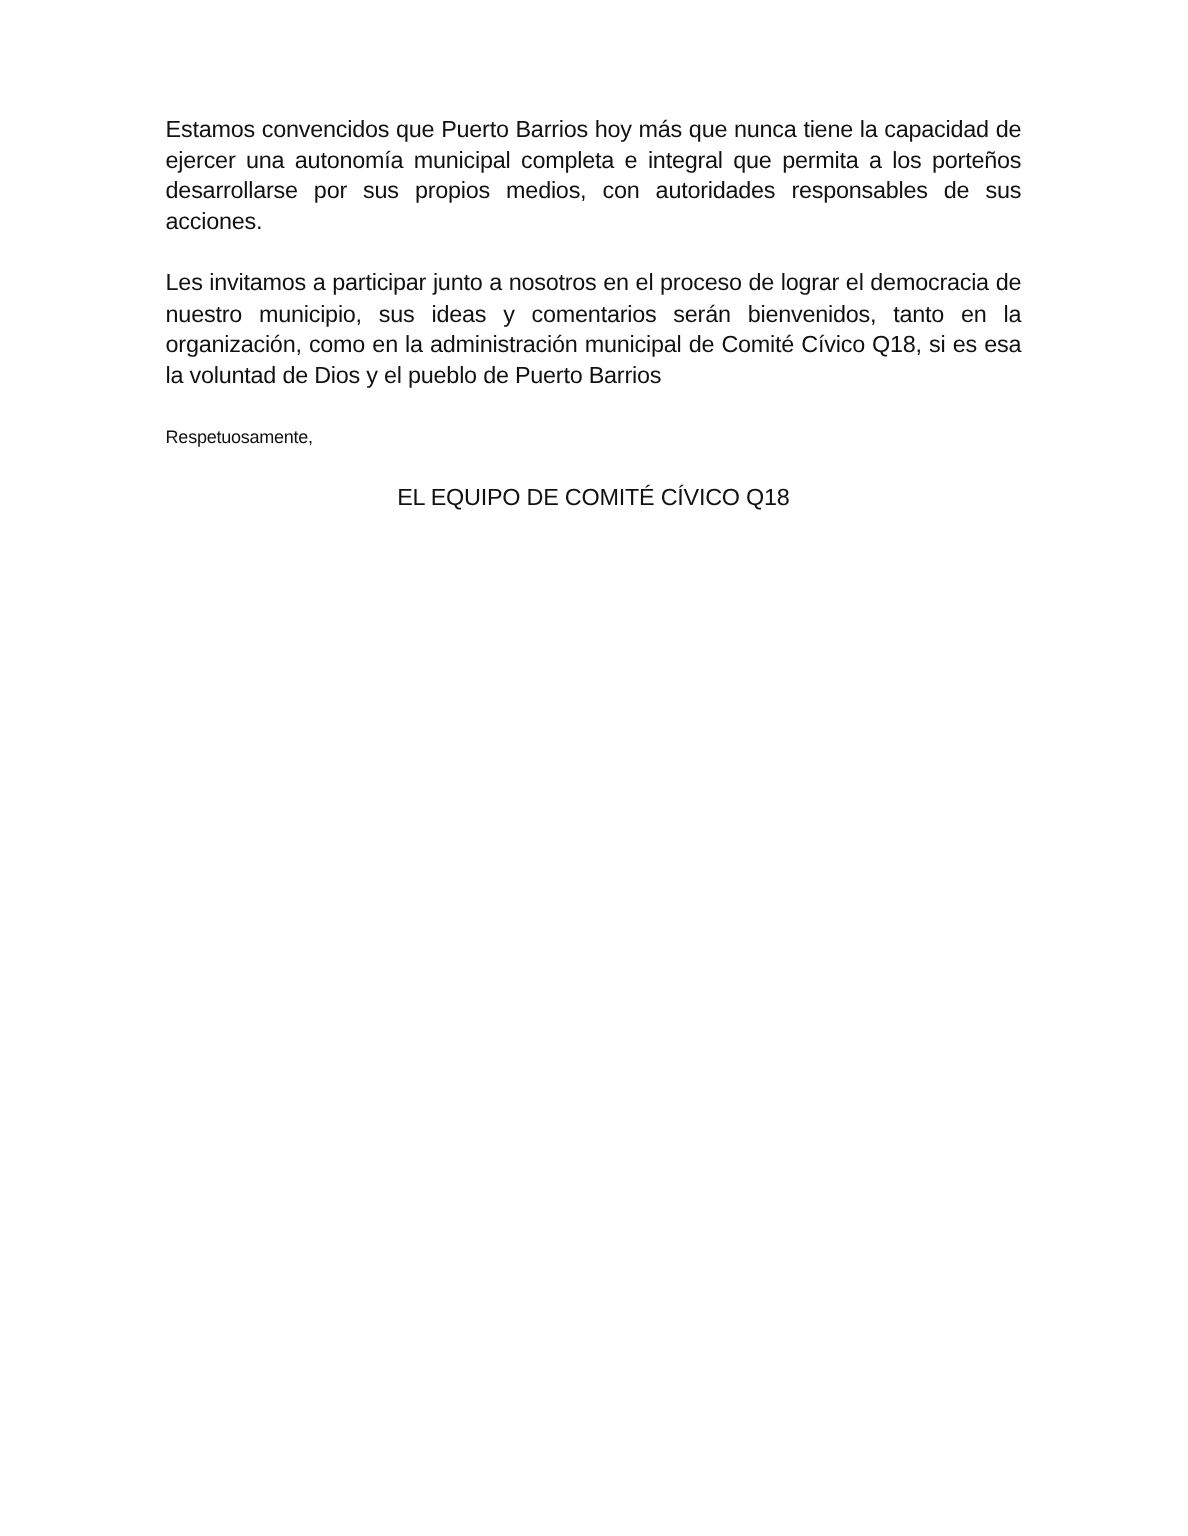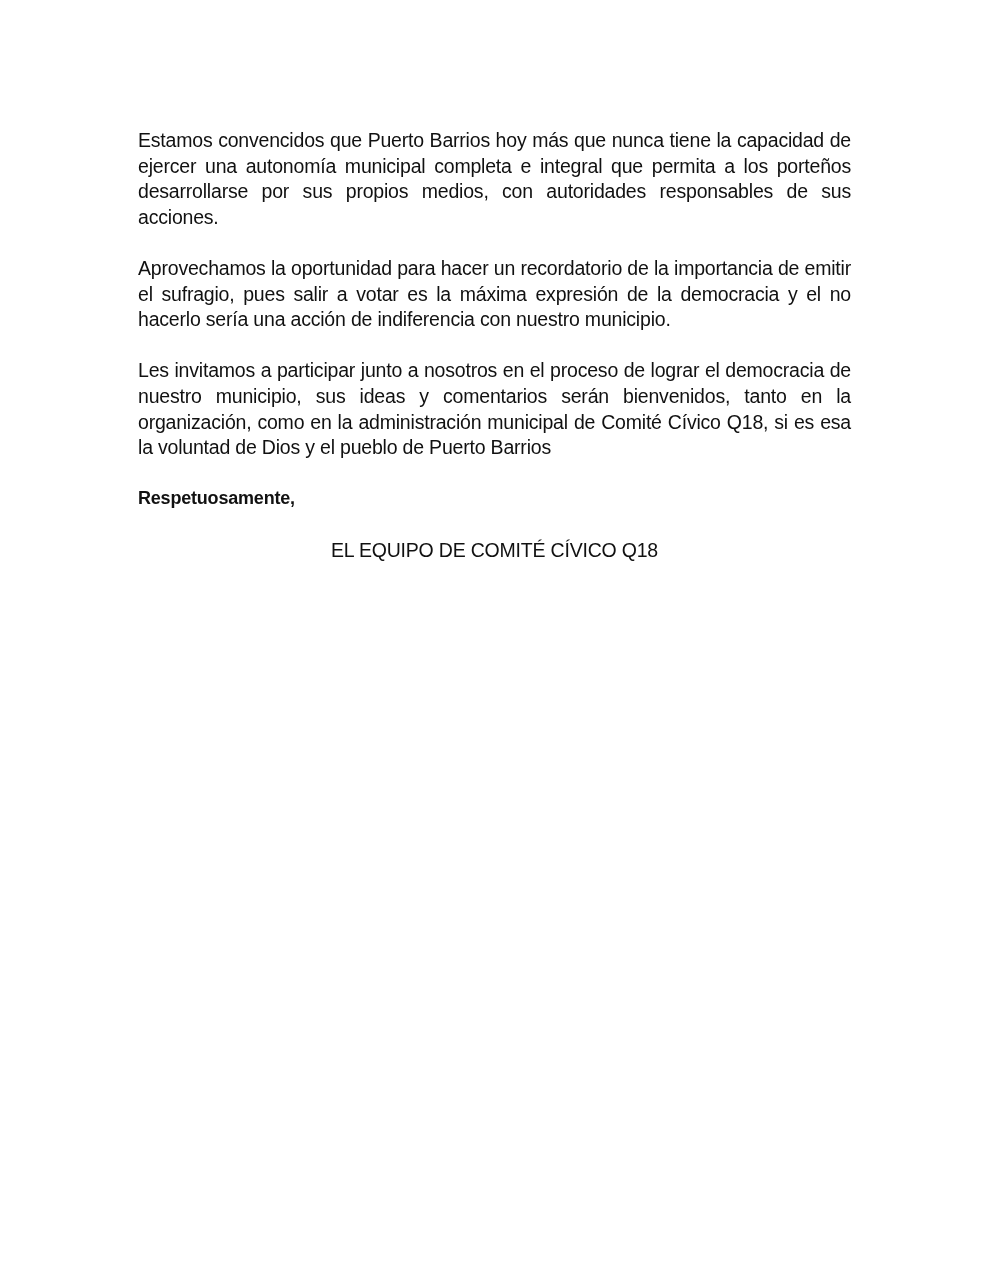--- a/index.html
+++ b/index.html
@@ -11,37 +11,36 @@
       width: 990px;
       height: 1280px;
       position: relative;
       overflow: hidden;
       font-family: "Liberation Sans", sans-serif;
       color: #111111;
     }
     .page {
       position: absolute;
       left: 138px;
-      top: 128px;
+      top: 96px;
       width: 713px;
     }
     .para {
       font-size: 19.5px;
       line-height: 25.6px;
       text-align: justify;
       margin: 0 0 25.6px 0;
       letter-spacing: -0.2px;
       font-stretch: condensed;
     }
     .closing {
-      font-size: 18px;
+      font-size: 15px;
       line-height: 25.6px;
       margin: 0 0 25.6px 0;
       letter-spacing: -0.2px;
-      font-weight: bold;
     }
     .signature {
       font-size: 19.5px;
       line-height: 25.6px;
       text-align: center;
       margin: 0;
       letter-spacing: -0.2px;
     }
     .logo {
       position: absolute;
@@ -52,21 +51,20 @@
     }
     .logo svg {
       display: block;
     }
   </style>
 </head>
 <body>
 
 <div class="page">
   <p class="para">Estamos convencidos que Puerto Barrios hoy más que nunca tiene la capacidad de ejercer una autonomía municipal completa e integral que permita a los porteños desarrollarse por sus propios medios, con autoridades responsables de sus acciones.</p>
-  <p class="para">Aprovechamos la oportunidad para hacer un recordatorio de la importancia de emitir el sufragio, pues salir a votar es la máxima expresión de la democracia y el no hacerlo sería una acción de indiferencia con nuestro municipio.</p>
   <p class="para">Les invitamos a participar junto a nosotros en el proceso de lograr el democracia de nuestro municipio, sus ideas y comentarios serán bienvenidos, tanto en la organización, como en la administración municipal de Comité Cívico Q18, si es esa la voluntad de Dios y el pueblo de Puerto Barrios</p>
   <p class="closing">Respetuosamente,</p>
   <p class="signature">EL EQUIPO DE COMITÉ CÍVICO Q18</p>
 </div>
 
 <div class="logo">
   <svg width="52" height="46" viewBox="0 0 52 46" xmlns="http://www.w3.org/2000/svg">
 
     <circle cx="9" cy="4" r="3" fill="none" stroke="#2b7fd1" stroke-width="1.6"></circle>
 

